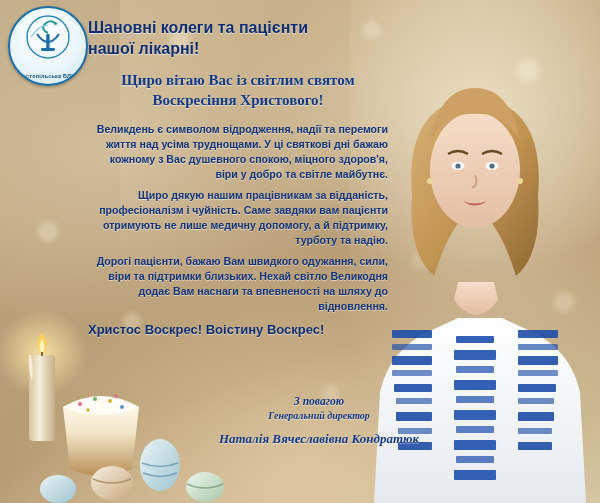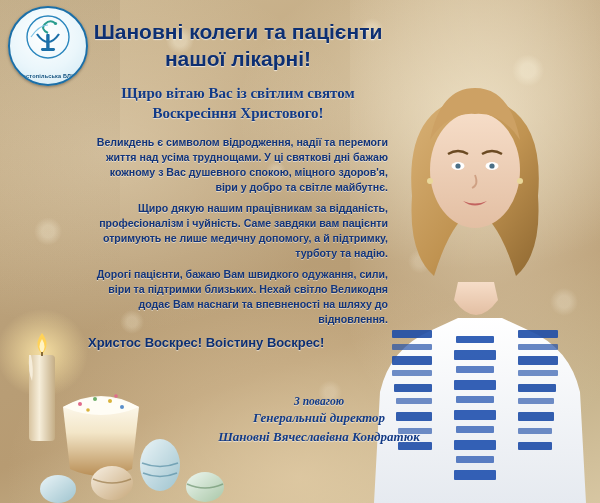--- a/index.html
+++ b/index.html
@@ -109,23 +109,22 @@
 
   
   .content {
     position: absolute;
     left: 88px;
     top: 12px;
     width: 300px;
   }
 
   .headline {
-    text-align: center;
     color: #0d2f72;
-    font-size: 21px;
+    font-size: 16px;
     font-weight: bold;
     line-height: 1.3;
     text-shadow: 0 1px 1px rgba(255,255,255,0.65);
     margin: 6px 0 10px 0;
   }
 
   .greeting {
     text-align: center;
     color: #123a86;
     font-family: "Liberation Serif", serif;
@@ -161,21 +160,21 @@
     top: 395px;
     width: 270px;
     text-align: center;
     color: #123a86;
     font-family: "Liberation Serif", serif;
     font-style: italic;
     font-weight: bold;
     text-shadow: 0 1px 1px rgba(255,255,255,0.6);
   }
   .sig-line-1 { font-size: 11.5px; margin-bottom: 3px; }
-  .sig-line-2 { font-size: 13px; margin-bottom: 3px; }
+  .sig-line-2 { font-size: 10px; margin-bottom: 10px; }
   .sig-line-3 { font-size: 13px; }
 </style>
 </head>
 <body>
 
 <div class="card">
 
   <div class="bokeh"></div>
   <div class="branches"></div>
 
@@ -350,16 +349,16 @@
       <p>Щиро дякую нашим працівникам за відданість, професіоналізм і чуйність. Саме завдяки вам пацієнти отримують не лише медичну допомогу, а й підтримку, турботу та надію.</p>
       <p>Дорогі пацієнти, бажаю Вам швидкого одужання, сили, віри та підтримки близьких. Нехай світло Великодня додає Вам наснаги та впевненості на шляху до відновлення.</p>
     </div>
 
     <div class="closing">Христос Воскрес! Воістину Воскрес!</div>
   </div>
 
   <div class="signature">
     <div class="sig-line-1">З повагою</div>
     <div class="sig-line-2">Генеральний директор</div>
-    <div class="sig-line-3">Шановні Вячеславівна Кондратюк</div>
+    <div class="sig-line-3">Наталія Вячеславівна Кондратюк</div>
   </div>
 
 </div>
 
 </body></html>

